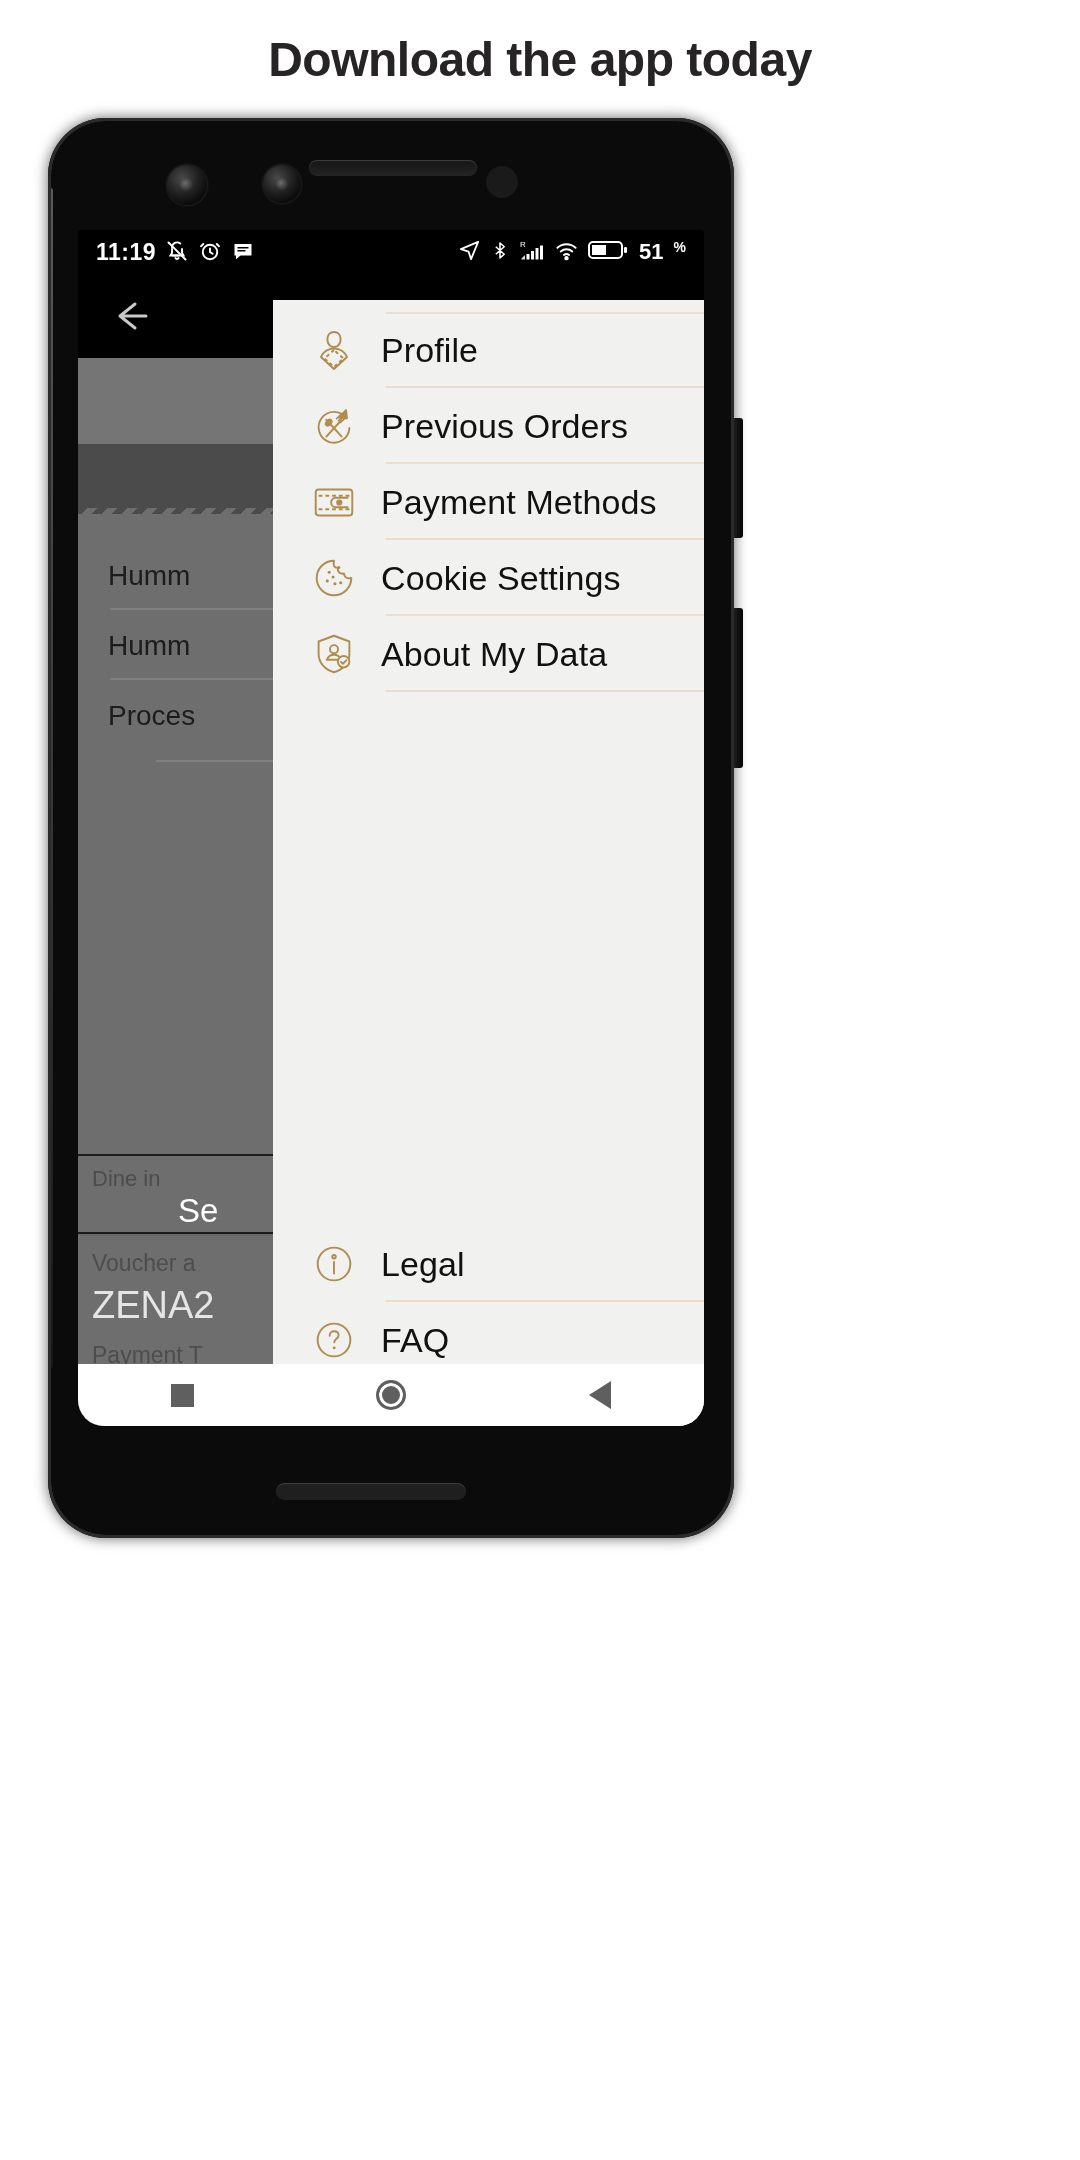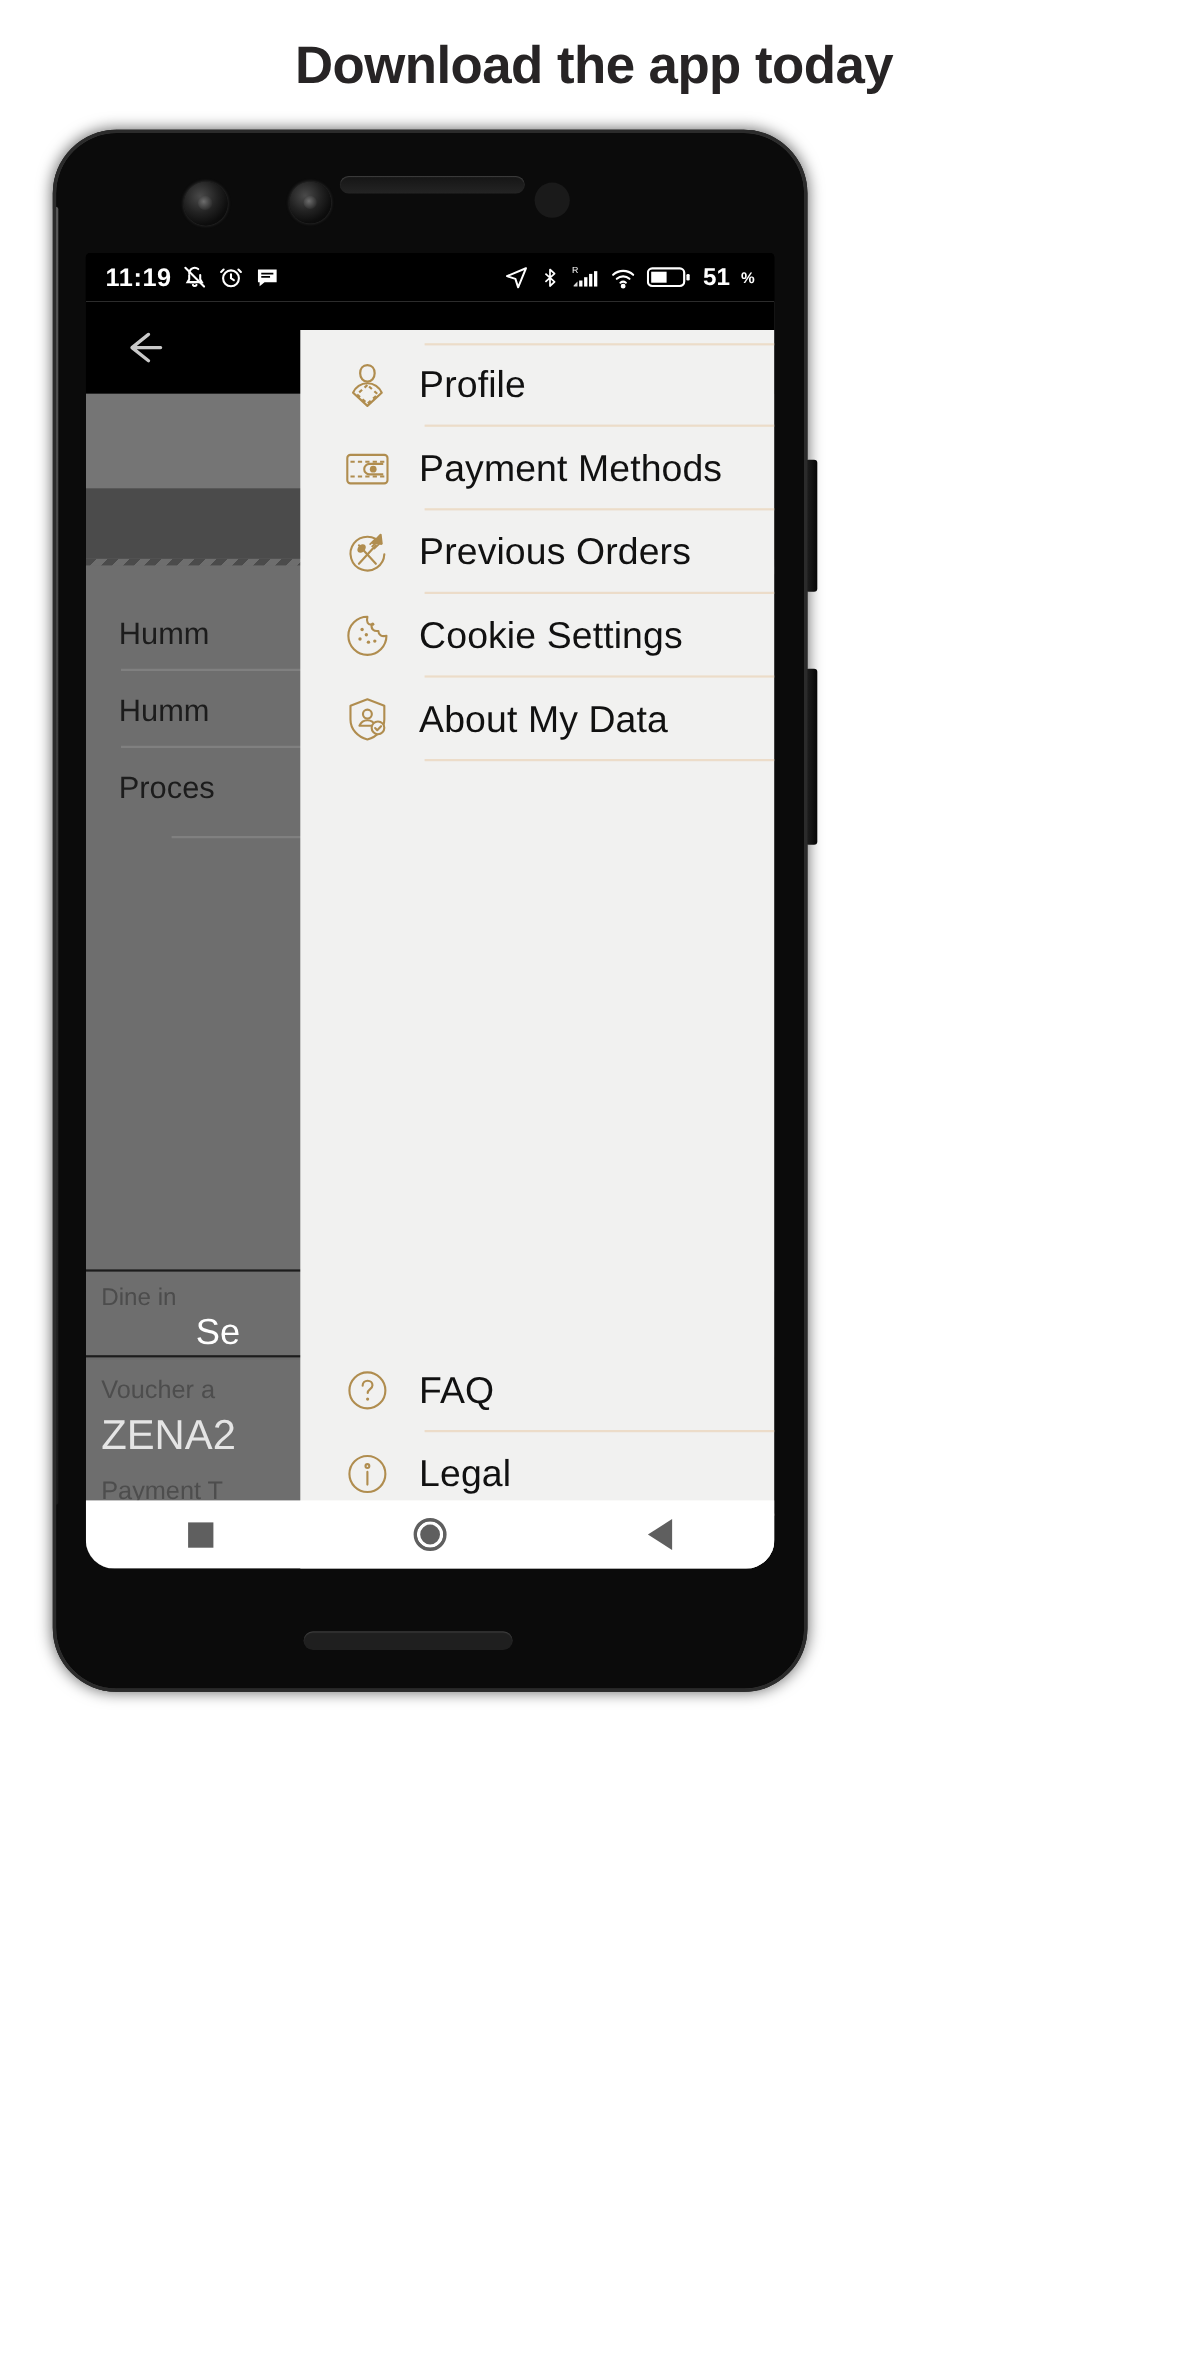--- a/index.html
+++ b/index.html
@@ -86,21 +86,21 @@
     border-radius:4px 4px 26px 26px;
   }
 
   
   #status-bar{
     position:absolute; left:0; top:0; width:626px; height:44px;
     background:#000; color:#fff;
     display:flex; align-items:center; justify-content:space-between;
     padding:0 18px;
   }
-  #status-left, #status-right { display:flex; align-items:center; gap:9px; }
+  #status-left, #status-right { display:flex; align-items:flex-start; gap:9px; }
   #status-time { font-size:23px; font-weight:bold; letter-spacing:.5px; }
   .sb-ico { display:block; }
   #battery-percent { font-size:22px; font-weight:bold; margin-left:2px; }
   #battery-unit { font-size:14px; font-weight:bold; margin-left:1px; }
 
   
   #app-behind{
     position:absolute; left:0; top:44px; width:626px; height:1152px;
     background:#6a6a6a; overflow:hidden;
   }
@@ -366,42 +366,42 @@
               <path d="M26 8c-4.2 0-6.6 3.2-6.6 7.4 0 4.2 2.8 7.6 6.6 7.6s6.6-3.4 6.6-7.6C32.6 11.2 30.2 8 26 8z"></path>
               <path d="M13 33c2-5.2 7.3-8.6 13-8.6S37 27.8 39 33L26 45z"></path>
               <path d="M26 26 16.5 34.5 26 43l9.5-8.5z" stroke-dasharray="3.5 3"></path>
             </svg>
           </span>
           <span class="mi-label">Profile</span>
         </div>
 
         <div class="menu-item">
           <span class="mi-icon">
-            <svg width="50" height="50" viewBox="0 0 52 52" fill="none" stroke="#b08d4f" stroke-width="2">
-              <rect x="7" y="13" width="38" height="27" rx="3"></rect>
-              <path d="M10 19.5h32M10 33.5h32" stroke-dasharray="4 3"></path>
-              <path d="M41 21.5H28a5 5 0 0 0 0 10h13"></path>
-              <circle cx="31.5" cy="26.5" r="3.2" fill="#b08d4f" stroke="none"></circle>
-            </svg>
-          </span>
-          <span class="mi-label">Payment Methods</span>
-        </div>
-
-        <div class="menu-item">
-          <span class="mi-icon">
             <svg width="50" height="50" viewBox="0 0 52 52" fill="none" stroke="#b08d4f" stroke-width="2" stroke-linecap="round">
               <path d="M39 18a16 16 0 1 0 3 10"></path>
               <path d="M38.5 9.5 39.5 18l-8.5-.8z" fill="#b08d4f" stroke-linejoin="round"></path>
               <path d="M18 19.5 34 37"></path>
               <ellipse cx="20.5" cy="22.5" rx="4.6" ry="3.3" transform="rotate(-45 20.5 22.5)" fill="#b08d4f" stroke="none"></ellipse>
               <path d="M34 19.5 18 37"></path>
               <path d="M30.5 20.5 35 16.2M32.5 22.6 37 18.3M28.6 18.4 33 14.1" stroke-width="1.6"></path>
             </svg>
           </span>
           <span class="mi-label">Previous Orders</span>
+        </div>
+
+        <div class="menu-item">
+          <span class="mi-icon">
+            <svg width="50" height="50" viewBox="0 0 52 52" fill="none" stroke="#b08d4f" stroke-width="2">
+              <rect x="7" y="13" width="38" height="27" rx="3"></rect>
+              <path d="M10 19.5h32M10 33.5h32" stroke-dasharray="4 3"></path>
+              <path d="M41 21.5H28a5 5 0 0 0 0 10h13"></path>
+              <circle cx="31.5" cy="26.5" r="3.2" fill="#b08d4f" stroke="none"></circle>
+            </svg>
+          </span>
+          <span class="mi-label">Payment Methods</span>
         </div>
 
 
         <div class="menu-item">
           <span class="mi-icon">
             <svg width="50" height="50" viewBox="0 0 52 52" fill="none" stroke="#b08d4f" stroke-width="2" stroke-linejoin="round">
               <path d="M26 8a18 18 0 1 0 18 18c-4.5 1.2-7.6-1-7.6-4.6-4.4.6-7-1.6-6.4-6-3.6.4-5.2-2.4-4-7.4z"></path>
               <circle cx="21" cy="20" r="1.6" fill="#b08d4f" stroke="none"></circle>
               <circle cx="19" cy="29" r="1.6" fill="#b08d4f" stroke="none"></circle>
               <circle cx="27" cy="32" r="1.6" fill="#b08d4f" stroke="none"></circle>
@@ -429,36 +429,36 @@
       </div>
 
       <div id="drawer-gap"></div>
 
       <div class="menu-list">
 
         <div class="menu-item">
           <span class="mi-icon">
             <svg width="50" height="50" viewBox="0 0 52 52" fill="none" stroke="#b08d4f" stroke-width="2" stroke-linecap="round">
               <circle cx="26" cy="26" r="17"></circle>
+              <circle cx="26" cy="18.5" r="1.8"></circle>
+              <path d="M26 24v12"></path>
+            </svg>
+          </span>
+          <span class="mi-label">Legal</span>
+        </div>
+
+        <div class="menu-item">
+          <span class="mi-icon">
+            <svg width="50" height="50" viewBox="0 0 52 52" fill="none" stroke="#b08d4f" stroke-width="2" stroke-linecap="round">
+              <circle cx="26" cy="26" r="17"></circle>
               <path d="M21.5 21.5c0-2.8 2.1-4.6 4.7-4.6 2.7 0 4.6 1.8 4.6 4.3 0 3.6-4.5 3.6-4.5 7.2"></path>
               <circle cx="26.2" cy="34.2" r="1.5" fill="#b08d4f" stroke="none"></circle>
             </svg>
           </span>
           <span class="mi-label">FAQ</span>
-        </div>
-
-        <div class="menu-item">
-          <span class="mi-icon">
-            <svg width="50" height="50" viewBox="0 0 52 52" fill="none" stroke="#b08d4f" stroke-width="2" stroke-linecap="round">
-              <circle cx="26" cy="26" r="17"></circle>
-              <circle cx="26" cy="18.5" r="1.8"></circle>
-              <path d="M26 24v12"></path>
-            </svg>
-          </span>
-          <span class="mi-label">Legal</span>
         </div>
 
       </div>
 
       <div id="version-row">
         <span id="version-text">1.3.0</span>
       </div>
     </div>
 
     <div id="android-navbar">

